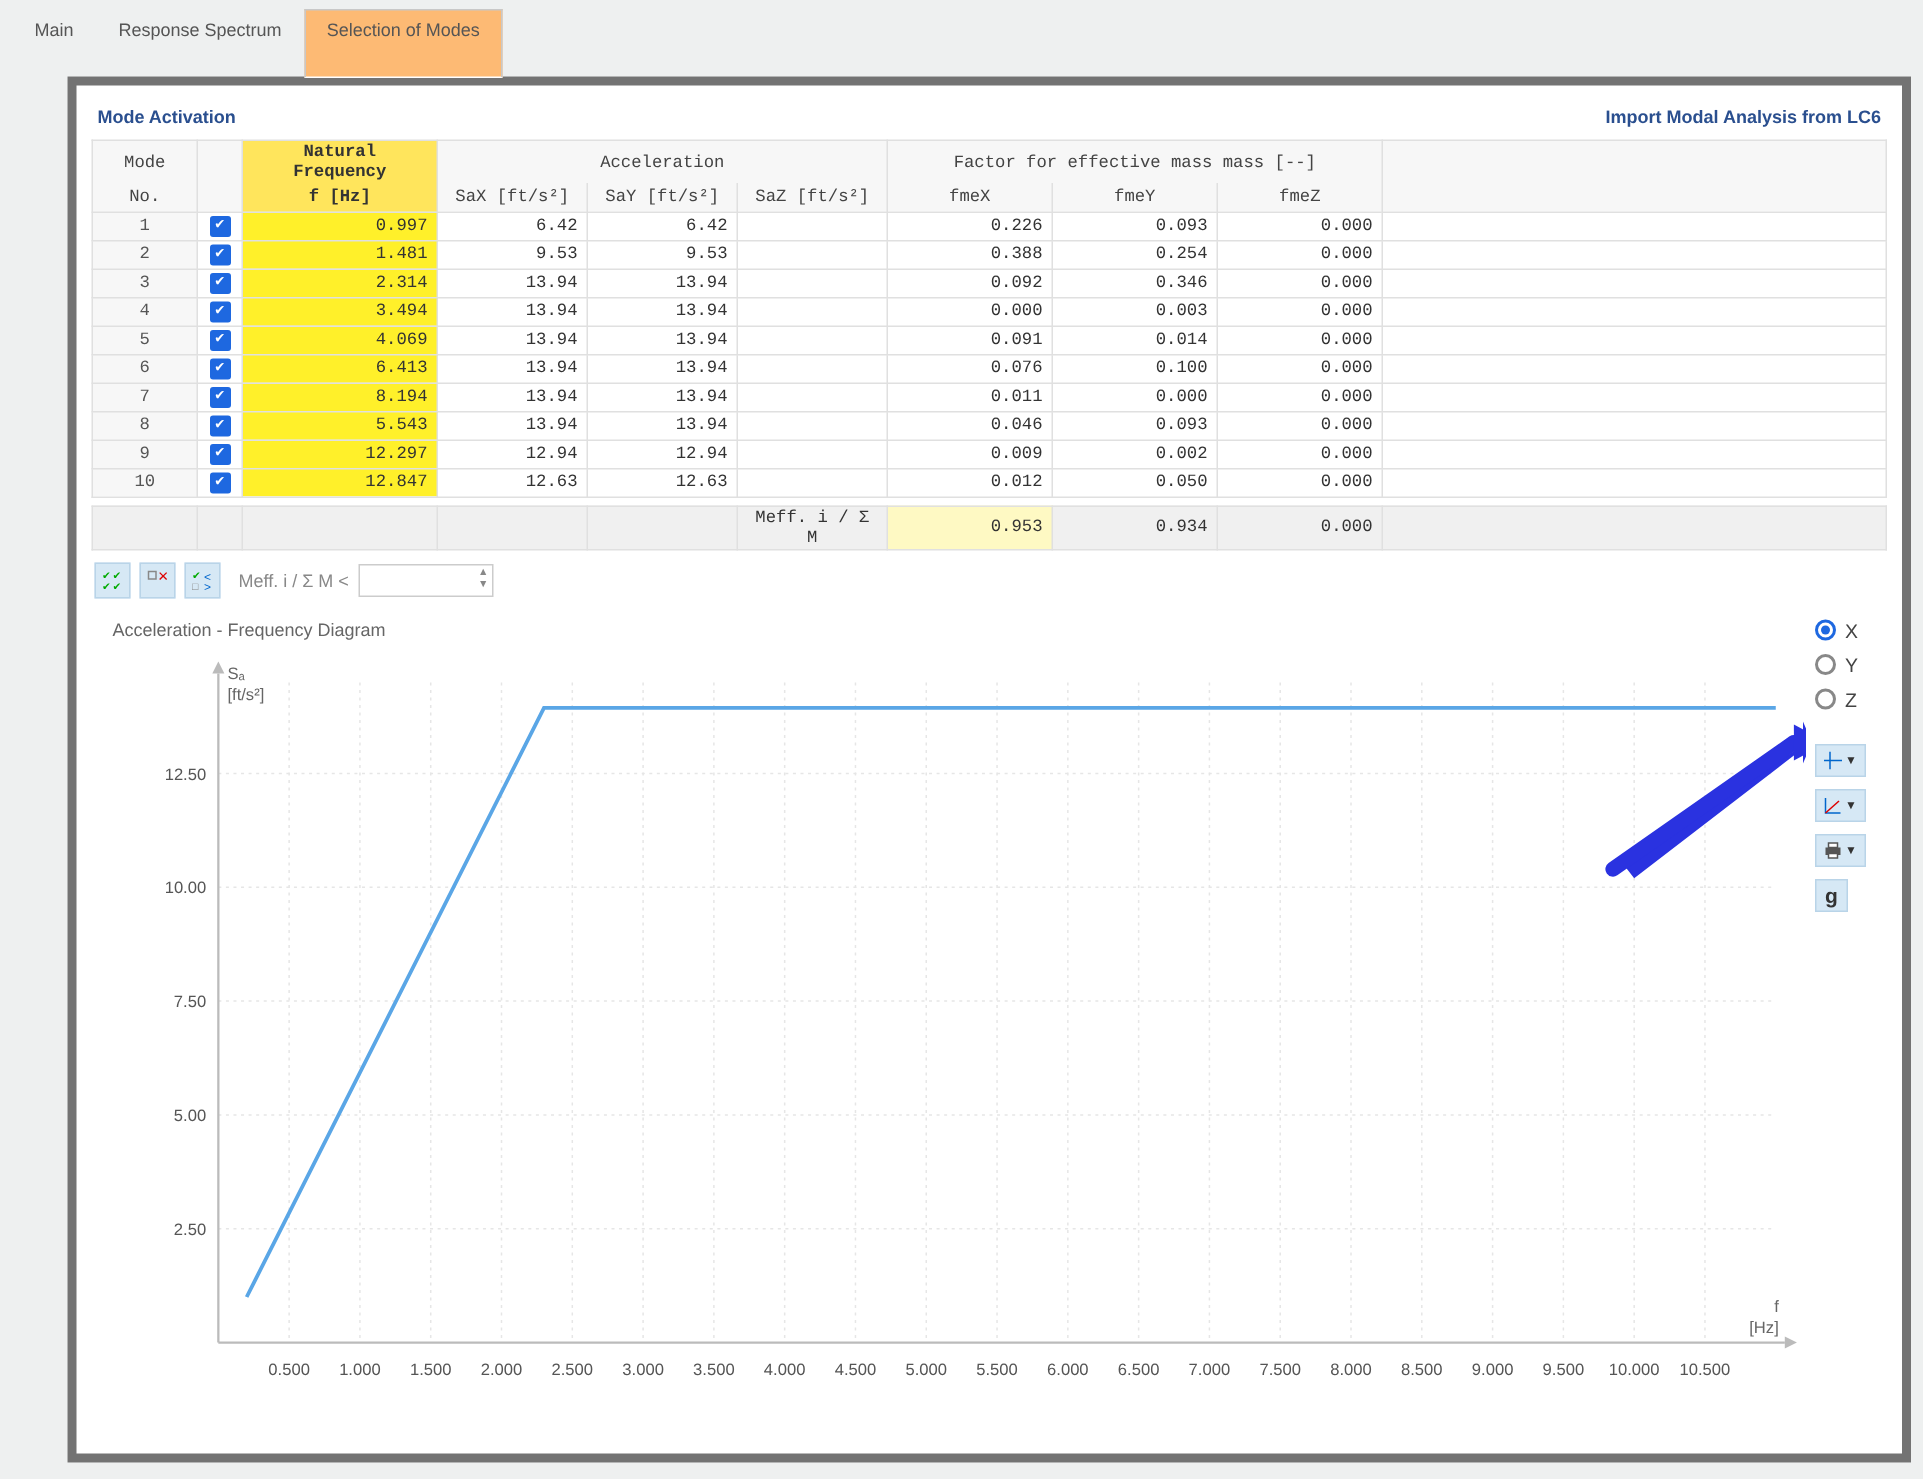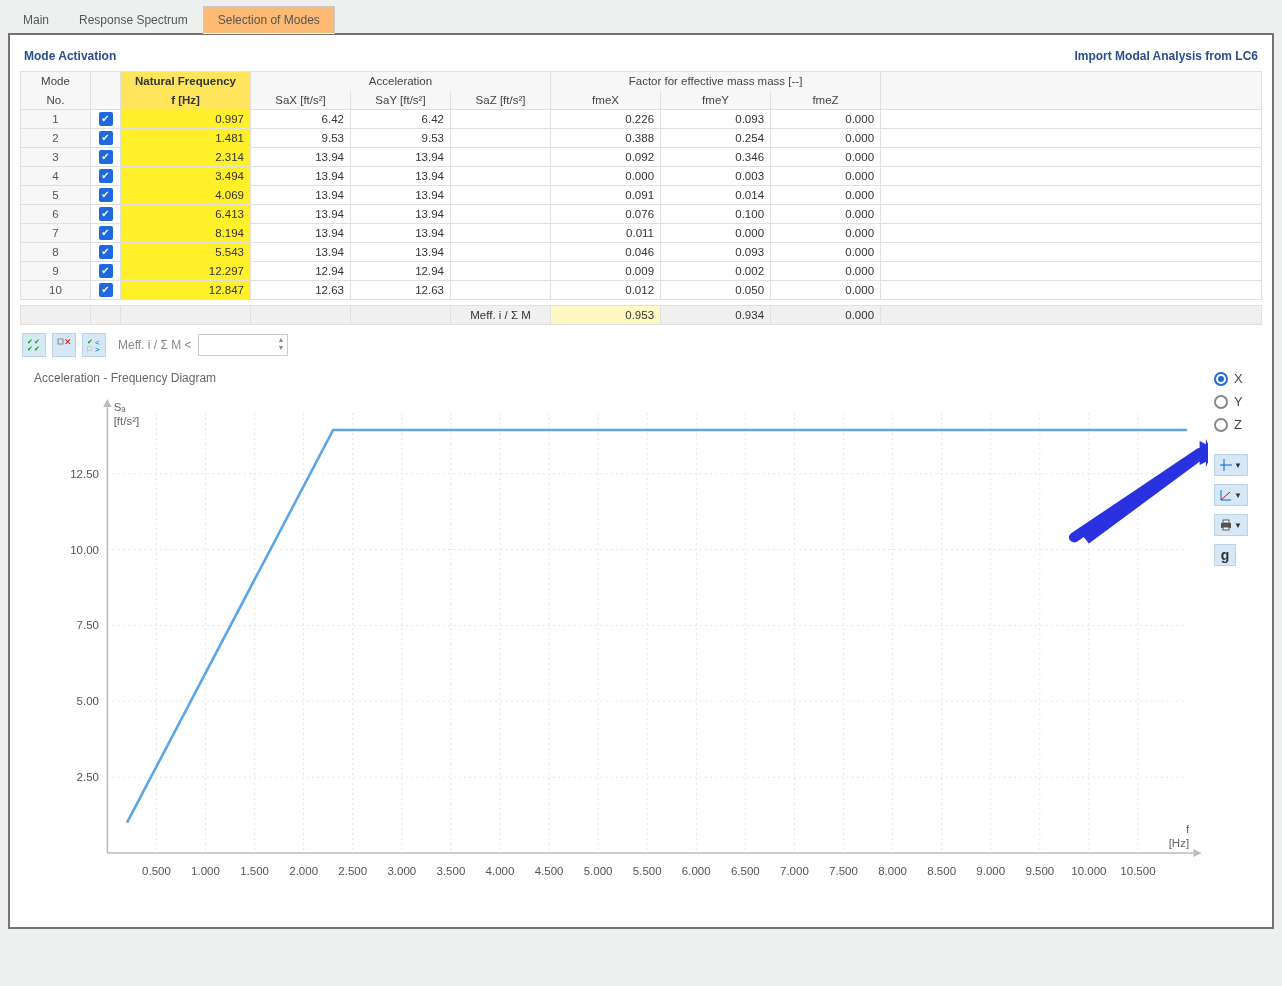--- a/index.html
+++ b/index.html
@@ -1,25 +1,25 @@
 <!DOCTYPE html>
 <html><head>
 <meta charset="utf-8">
 <style>
   * { box-sizing: border-box; }
   html, body { margin:0; padding:0; font-family: "Segoe UI", Tahoma, sans-serif; font-size:12px; color:#333; background:#f0f0f0; }
   .window { width:1282px; height:986px; background:#eef0f0; padding:6px 8px 8px 8px; }
   .tabs { display:flex; gap:0; }
-  .tab { padding:6px 14px 6px 14px; border:1px solid transparent; color:#555; cursor:pointer; background:transparent; }
+  .tab { padding:6px 14px 24px 14px; border:1px solid transparent; color:#555; cursor:pointer; background:transparent; }
   .tab.active { background:#fdba74; border:1px solid #c8c8c8; border-bottom:1px solid #fff; position:relative; z-index:2; }
-  .panel { background:#fff; border:2px solid #737373; margin-top:-1px; padding:10px 6px 10px 6px; }
+  .panel { background:#fff; border:6px solid #737373; margin-top:-1px; padding:10px 6px 10px 6px;margin-left:37px; }
   .section-head { display:flex; justify-content:space-between; padding:4px 8px 8px 8px; }
   .section-title { color:#2a4f8f; font-weight:600; }
   .import-link { color:#2a4f8f; font-weight:600; cursor:pointer; }
-  .grid-wrap { padding:0 4px; }
+  .grid-wrap { padding:0 4px;font-family:Liberation Mono, monospace; }
   table.grid { border-collapse:collapse; width:100%; table-layout:fixed; }
   table.grid th, table.grid td { border:1px solid #e0e0e0; padding:1px 6px; height:19px; font-size:11.5px; }
   table.grid th { background:#f7f7f7; font-weight:normal; color:#444; text-align:center; }
   table.grid th.group { border-bottom:none; }
   table.grid th.sub { border-top:none; }
   table.grid td { text-align:right; background:#fff; }
   table.grid td.modeno { text-align:center; background:#f7f7f7; color:#555; }
   table.grid td.chk { text-align:center; background:#fff; padding:0; }
   table.grid td.freq { background:#fff02a; }
   table.grid th.freq { background:#ffe55c; font-weight:600; color:#333; }

